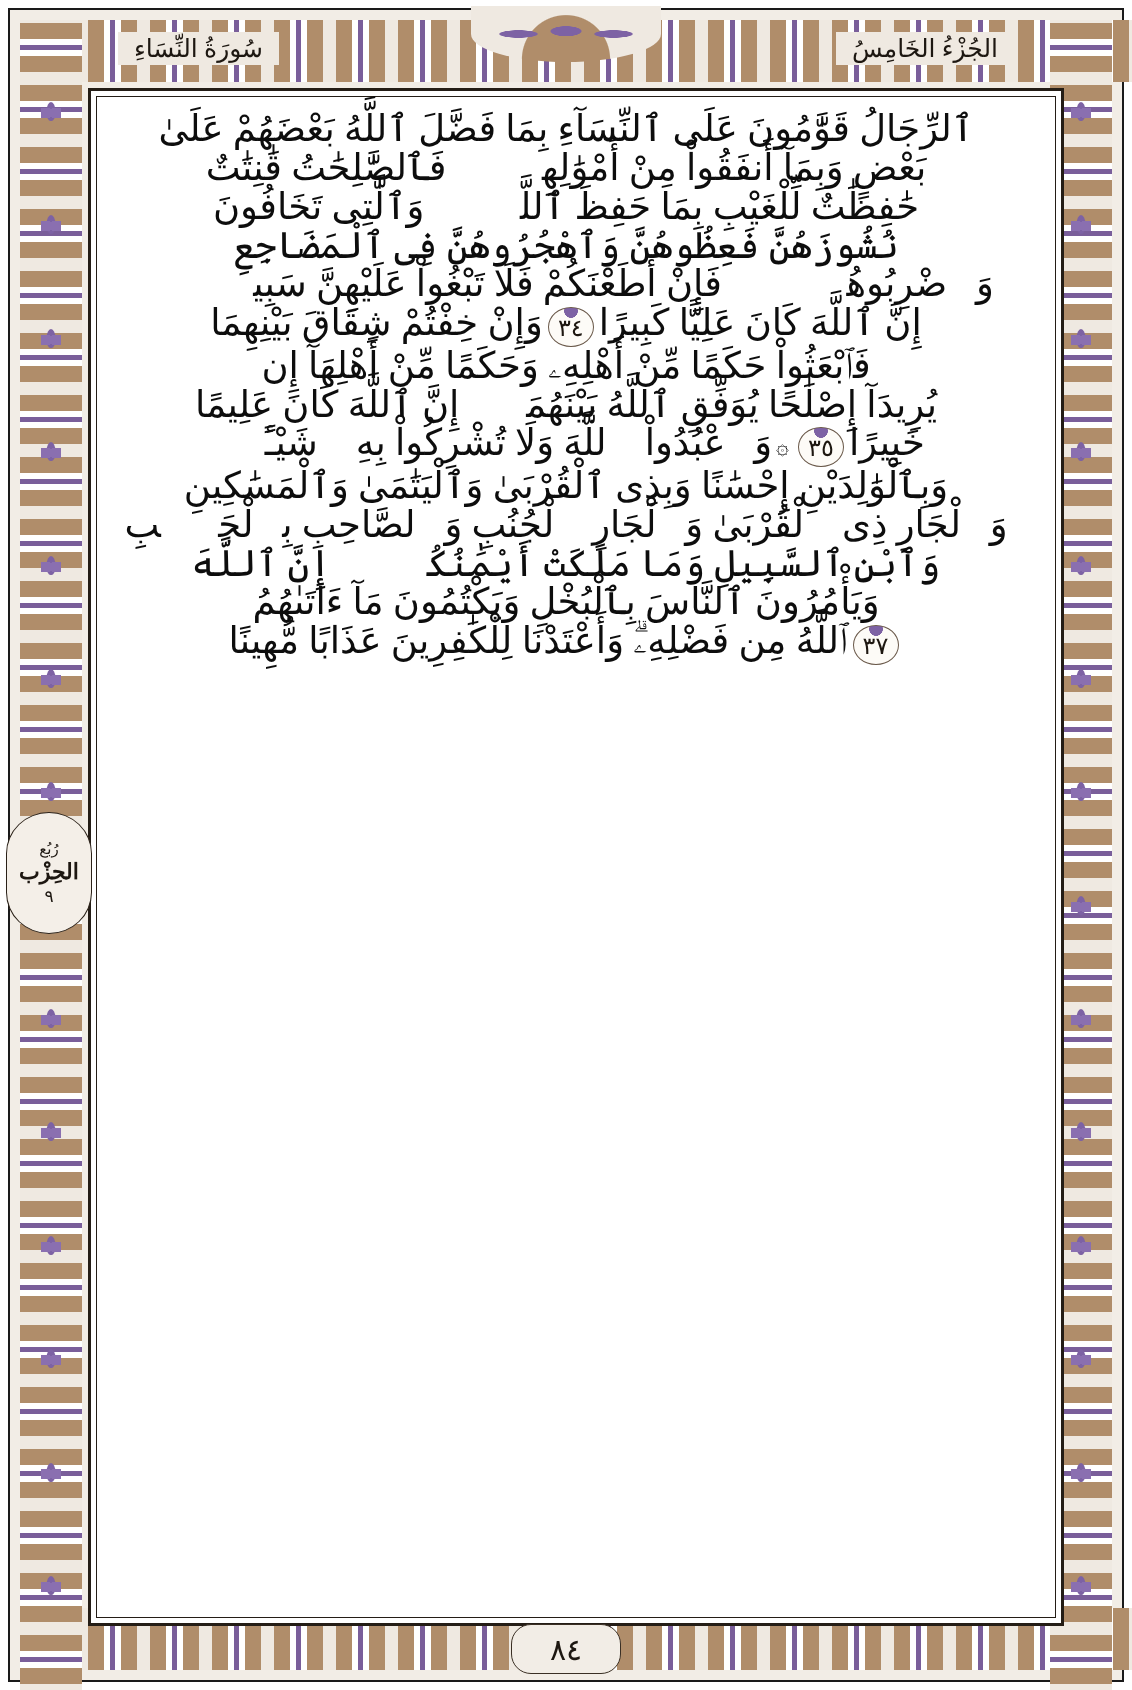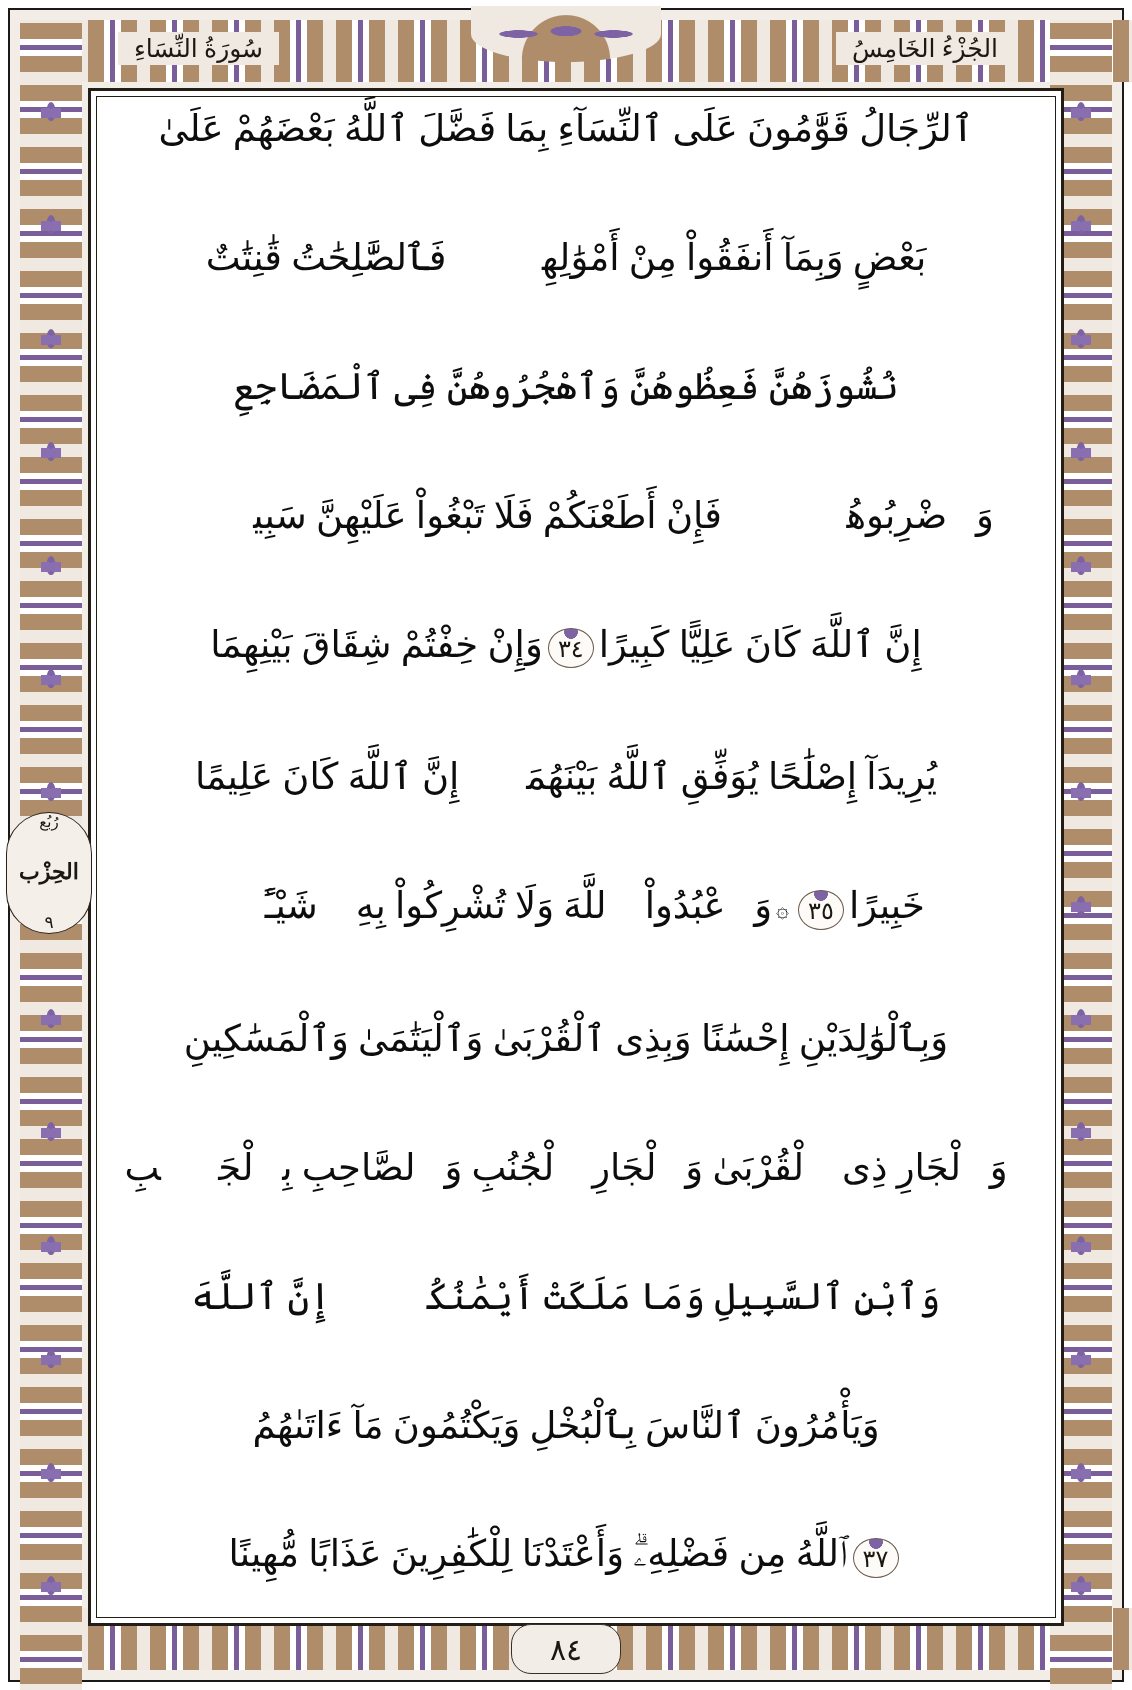--- a/index.html
+++ b/index.html
@@ -177,40 +177,40 @@
     left: 6px;
     top: 812px;
     width: 86px;
     height: 122px;
     background: #f4efe8;
     border: 1px solid #2a2118;
     border-radius: 50% 50% 50% 50% / 34% 34% 34% 34%;
     display: flex;
     flex-direction: column;
     align-items: center;
-    justify-content: space-between;
+    justify-content: center;
     gap: 1px;
     z-index: 9;
     direction: rtl;
     color: #1d1711;
   }
   .hizb-marker .hz-l1 { font-size: 15px; }
   .hizb-marker .hz-l2 { font-size: 22px; font-weight: bold; }
   .hizb-marker .hz-l3 { font-size: 17px; }
 
   
   .mushaf-text {
     position: absolute;
     left: 100px; top: 98px;
     width: 932px; height: 1490px;
     direction: rtl;
     text-align: center;
     display: flex;
     flex-direction: column;
-    justify-content: space-between;
+    justify-content: flex-start;
     padding: 12px 4px 10px 4px;
     z-index: 4;
   }
 
   .ayah-line {
     font-family: "Liberation Serif", "DejaVu Serif", serif;
     font-size: 37px;
     line-height: 1.05;
     color: #0d0d0d;
     white-space: nowrap;
@@ -306,23 +306,25 @@
 
   <div class="hizb-marker">
     <div class="hz-l1">رُبُع</div>
     <div class="hz-l2">الحِزْب</div>
     <div class="hz-l3">٩</div>
   </div>
 
   <div class="mushaf-text" id="mushaf-text">
       <div class="ayah-line"><span>ٱلرِّجَالُ قَوَّٰمُونَ عَلَى ٱلنِّسَآءِ بِمَا فَضَّلَ ٱللَّهُ بَعْضَهُمْ عَلَىٰ</span></div>
       <div class="ayah-line"><span>بَعْضٍ وَبِمَآ أَنفَقُواْ مِنْ أَمْوَٰلِهِمْۚ فَٱلصَّٰلِحَٰتُ قَٰنِتَٰتٌ</span></div>
+      <div class="ayah-line"><span>حَٰفِظَٰتٌ لِّلْغَيْبِ بِمَا حَفِظَ ٱللَّهُۚ وَٱلَّٰتِى تَخَافُونَ</span></div>
       <div class="ayah-line"><span>نُشُوزَهُنَّ فَعِظُوهُنَّ وَٱهْجُرُوهُنَّ فِى ٱلْمَضَاجِعِ</span></div>
       <div class="ayah-line"><span>وَٱضْرِبُوهُنَّۖ فَإِنْ أَطَعْنَكُمْ فَلَا تَبْغُواْ عَلَيْهِنَّ سَبِيلًاۗ</span></div>
       <div class="ayah-line"><span>إِنَّ ٱللَّهَ كَانَ عَلِيًّا كَبِيرًا</span><span class="ayah-marker">٣٤</span><span>وَإِنْ خِفْتُمْ شِقَاقَ بَيْنِهِمَا</span></div>
+      <div class="ayah-line"><span>فَٱبْعَثُواْ حَكَمًا مِّنْ أَهْلِهِۦ وَحَكَمًا مِّنْ أَهْلِهَآ إِن</span></div>
       <div class="ayah-line"><span>يُرِيدَآ إِصْلَٰحًا يُوَفِّقِ ٱللَّهُ بَيْنَهُمَآۗ إِنَّ ٱللَّهَ كَانَ عَلِيمًا</span></div>
       <div class="ayah-line"><span>خَبِيرًا</span><span class="ayah-marker">٣٥</span><span class="sajda-star">۞</span><span>وَٱعْبُدُواْ ٱللَّهَ وَلَا تُشْرِكُواْ بِهِۦ شَيْـًٔاۖ</span></div>
       <div class="ayah-line"><span>وَبِٱلْوَٰلِدَيْنِ إِحْسَٰنًا وَبِذِى ٱلْقُرْبَىٰ وَٱلْيَتَٰمَىٰ وَٱلْمَسَٰكِينِ</span></div>
       <div class="ayah-line"><span>وَٱلْجَارِ ذِى ٱلْقُرْبَىٰ وَٱلْجَارِ ٱلْجُنُبِ وَٱلصَّاحِبِ بِٱلْجَنۢبِ</span></div>
       <div class="ayah-line"><span>وَٱبْنِ ٱلسَّبِيلِ وَمَا مَلَكَتْ أَيْمَٰنُكُمْۗ إِنَّ ٱللَّهَ</span></div>
       <div class="ayah-line"><span>وَيَأْمُرُونَ ٱلنَّاسَ بِٱلْبُخْلِ وَيَكْتُمُونَ مَآ ءَاتَىٰهُمُ</span></div>
       <div class="ayah-line"><span class="ayah-marker">٣٧</span><span>ٱللَّهُ مِن فَضْلِهِۦۗ وَأَعْتَدْنَا لِلْكَٰفِرِينَ عَذَابًا مُّهِينًا</span></div>
     </div>
 
   <div class="page-number-plate">

